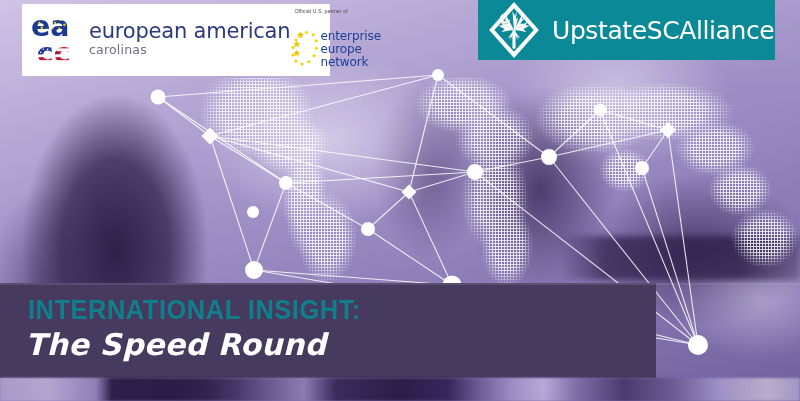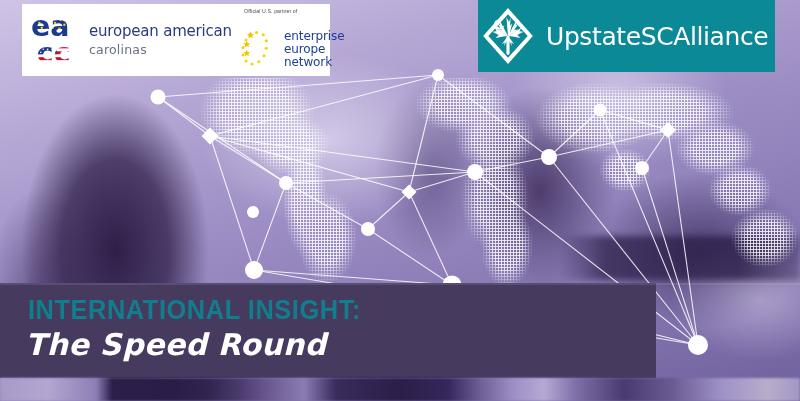--- a/index.html
+++ b/index.html
@@ -108,21 +108,21 @@
   }
   .eacc-mark { width: 54px; height: 58px; flex: 0 0 54px; }
   .eacc-words {
     margin-left: 5px;
     display: flex;
     flex-direction: column;
     justify-content: center;
   }
   .eacc-line {
     font-family: "DejaVu Sans", sans-serif;
-    font-size: 15px;
+    font-size: 21px;
     line-height: 16.5px;
     font-weight: 400;
     color: #2b3a80;
     letter-spacing: -0.2px;
     white-space: nowrap;
   }
   .eacc-sub {
     font-family: "DejaVu Sans", sans-serif;
     font-size: 12.5px;
     line-height: 15px;
@@ -144,40 +144,40 @@
   }
   .een-partner {
     position: absolute;
     top: 2px; left: 4px;
     font-family: "Liberation Sans", sans-serif;
     font-size: 5.2px;
     color: #4a4a4a;
     letter-spacing: 0.1px;
     white-space: nowrap;
   }
-  .een-row { display: flex; align-items: center; margin-top: 6px; gap: 14px; }
+  .een-row { display: flex; align-items: center; margin-top: 6px; }
   .een-stars { width: 30px; height: 44px; flex: 0 0 30px; }
   .een-text {
     font-family: "DejaVu Sans", sans-serif;
     font-size: 12px;
     line-height: 13px;
     color: #1d3f94;
     font-weight: 400;
     letter-spacing: -0.1px;
   }
 
   
   .usca-card {
     position: absolute;
     left: 478px; top: 0;
-    width: 297px; height: 72px;
+    width: 297px; height: 60px;
     background: #0b8996;
     display: flex;
     align-items: center;
-    padding-left: 4px;
+    padding-left: 10px;
     box-sizing: border-box;
   }
   .usca-mark { width: 52px; height: 58px; flex: 0 0 52px; }
   .usca-text {
     margin-left: 12px;
     font-family: "DejaVu Sans", sans-serif;
     font-size: 25px;
     color: #ffffff;
     letter-spacing: -0.4px;
     white-space: nowrap;

